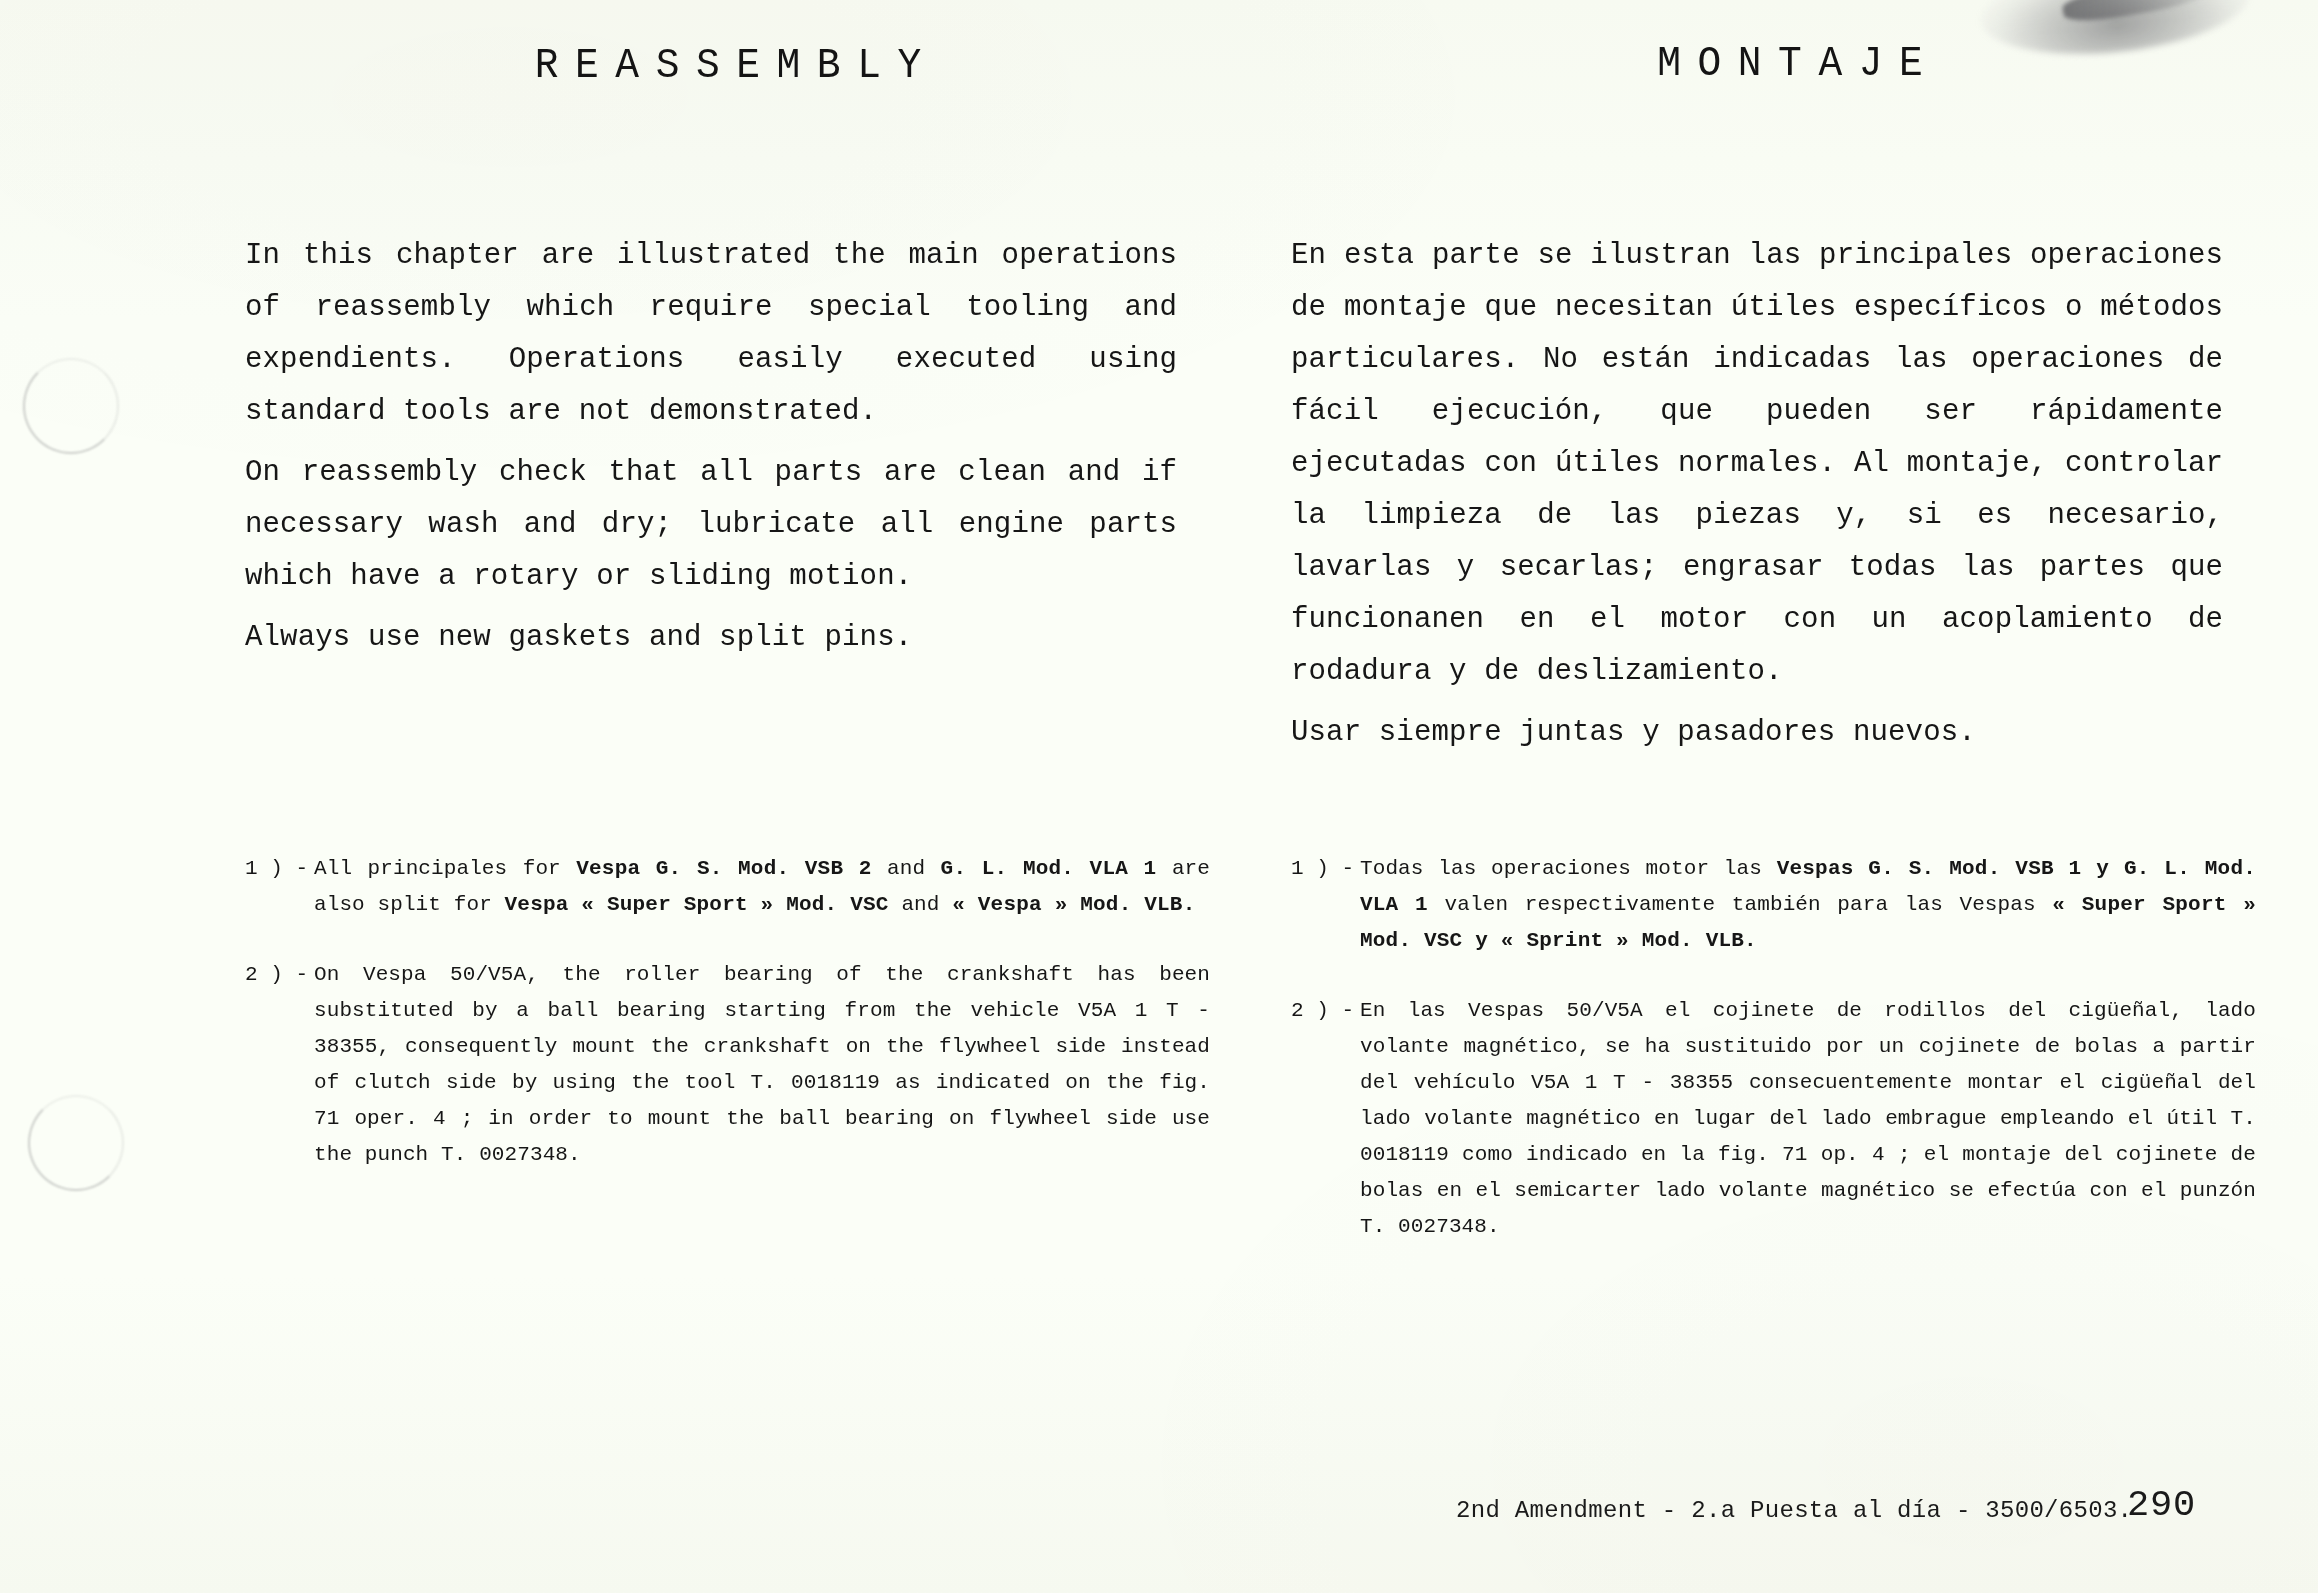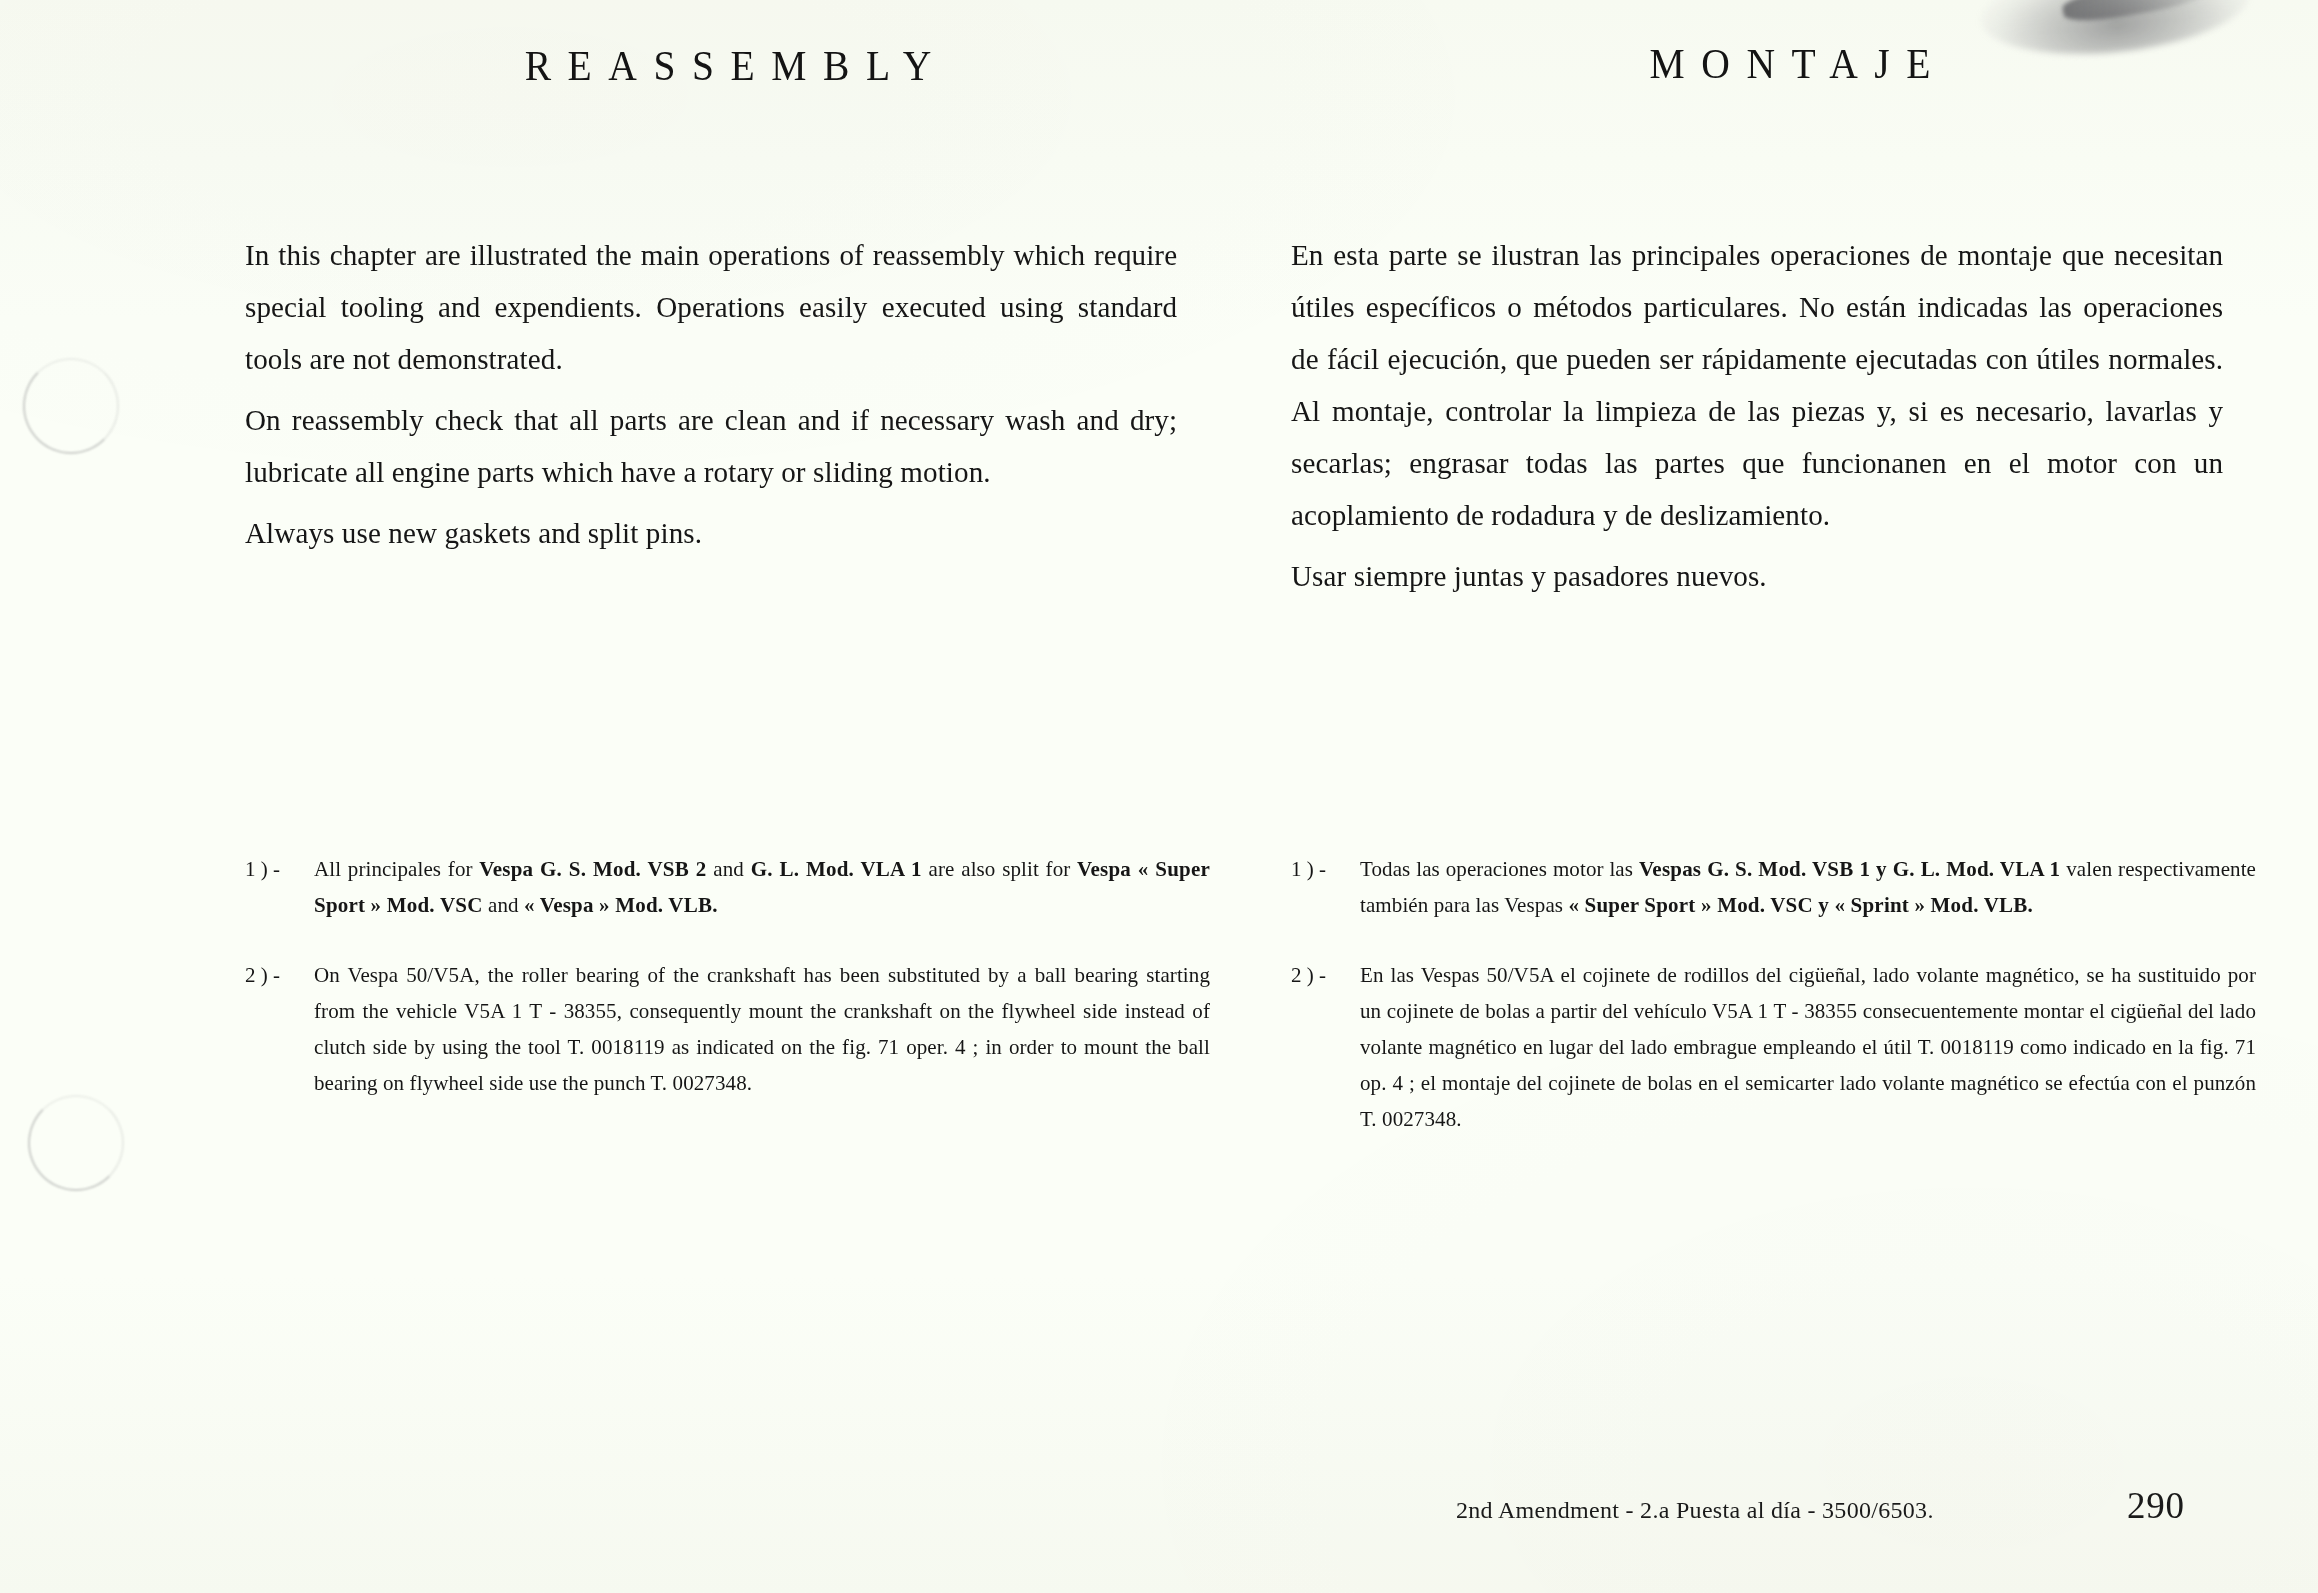--- a/index.html
+++ b/index.html
@@ -6,21 +6,21 @@
     margin: 0;
     padding: 0;
     background: #ffffff;
   }
   .page {
     position: relative;
     width: 2319px;
     height: 1594px;
     background: #bef264;
     overflow: hidden;
-    font-family: Liberation Serif, serif;
+    font-family: Liberation Mono, monospace;
     color: #1a1a1a;
   }
 
   
   .scan-noise {
     position: absolute;
     inset: 0;
     pointer-events: none;
     background:
       radial-gradient(ellipse 70% 40% at 22% 6%, rgba(0,0,0,0.012), rgba(0,0,0,0) 70%),

